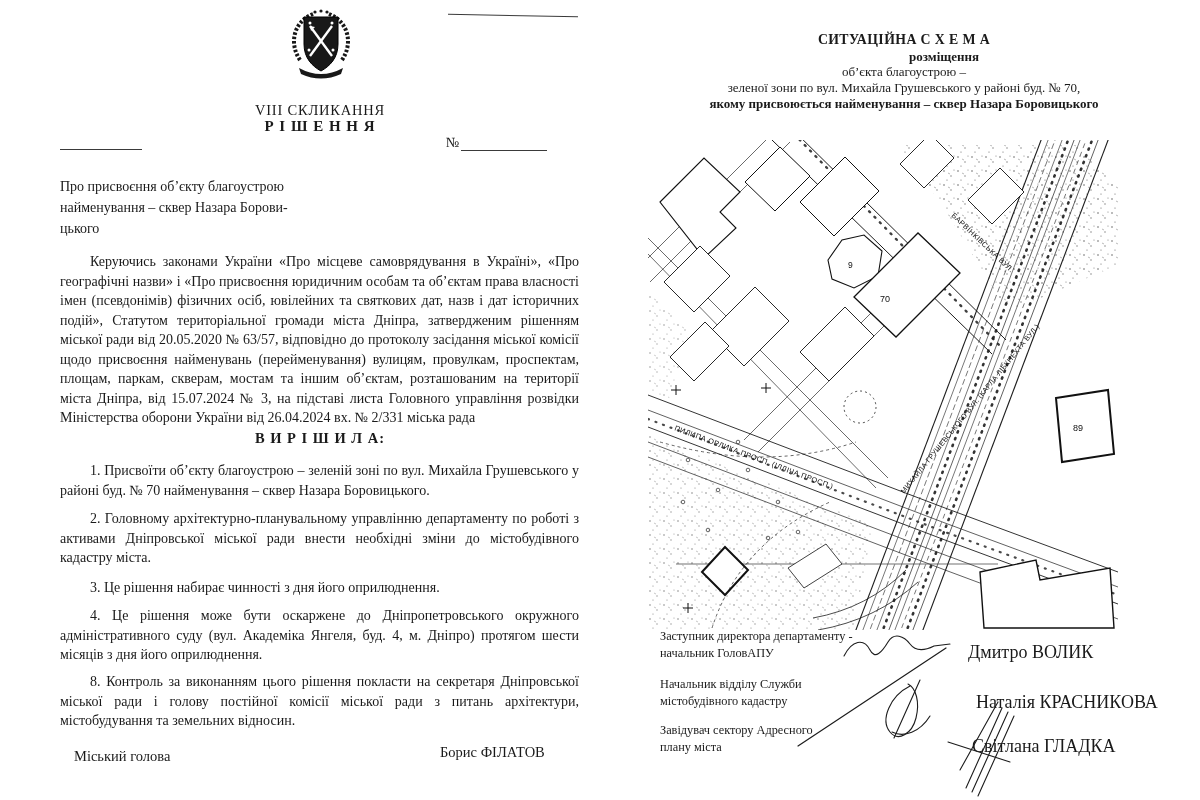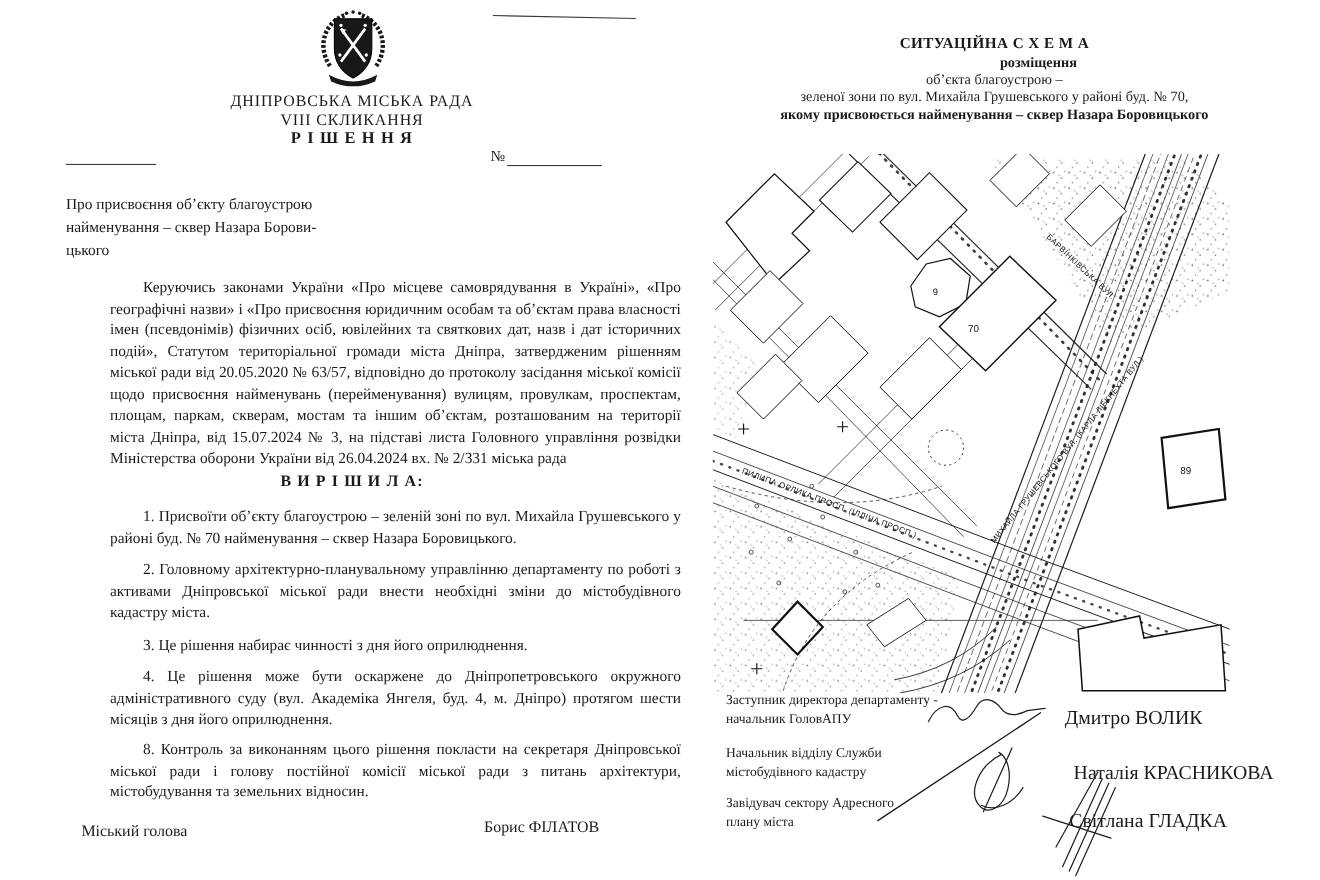--- a/index.html
+++ b/index.html
@@ -1,21 +1,21 @@
 <!DOCTYPE html>
 <html><head>
 <meta charset="utf-8">
 <style>
   html,body{margin:0;padding:0;background:#e8e8e8;}
   #page{position:relative;width:1200px;height:800px;background:#ffffff;overflow:hidden;
         font-family:"Liberation Serif", serif;color:#1a1a1a;}
   .abs{position:absolute;}
   .ctr{text-align:center;}
   .pre{white-space:pre-line;}
-  .just{text-align:justify;margin-left:40px;}
+  .just{text-align:justify;}
   
   .hdr{font-size:14.5px;letter-spacing:.8px;}
   .hdr-b{font-size:15px;font-weight:bold;letter-spacing:1px;}
   .body-t{font-size:14px;line-height:19.5px;}
   .indent{text-indent:30px;}
   .rule{background:#3a3a3a;height:1px;}
   
   .rt1{font-size:13.8px;font-weight:bold;letter-spacing:.4px;}
   .rt2{font-size:13px;font-weight:bold;}
   .rt{font-size:13px;}
@@ -40,21 +40,20 @@
       <line x1="46" y1="18" x2="24" y2="48" stroke="#fff" stroke-width="2.4"></line>
       <polygon points="24,18 29,19 25,23" fill="#fff"></polygon>
       <circle cx="24" cy="15" r="1.5" fill="#fff"></circle>
         <circle cx="46" cy="15" r="1.5" fill="#fff"></circle>
       <circle cx="23" cy="42" r="1.5" fill="#fff"></circle>
         <circle cx="47" cy="42" r="1.5" fill="#fff"></circle>
       <path d="M13,60 Q35,72 57,60 L55,66 Q35,75 15,66 Z" fill="#181818"></path>
     </svg>
   </div>
 
-  <div class="abs ctr hdr" style="left:60px;top:84px;width:520px;">ДНІПРОВСЬКА МІСЬКА РАДА</div>
   <div class="abs ctr hdr" style="left:60px;top:102px;width:520px;">VIII СКЛИКАННЯ</div>
   <div class="abs ctr hdr-b" style="left:60px;top:118px;width:520px;">Р І Ш Е Н Н Я</div>
 
   <div class="abs rule" style="left:448px;top:15px;width:130px;transform:rotate(1.2deg);"></div>
 
   <div class="abs body-t" style="left:446px;top:133px;">№</div>
   <div class="abs rule" style="left:461px;top:150px;width:86px;"></div>
   <div class="abs rule" style="left:60px;top:149px;width:82px;"></div>
 
   <div class="abs body-t pre" style="left:60px;top:176px;width:330px;line-height:21px;">Про присвоєння об’єкту благоустрою

